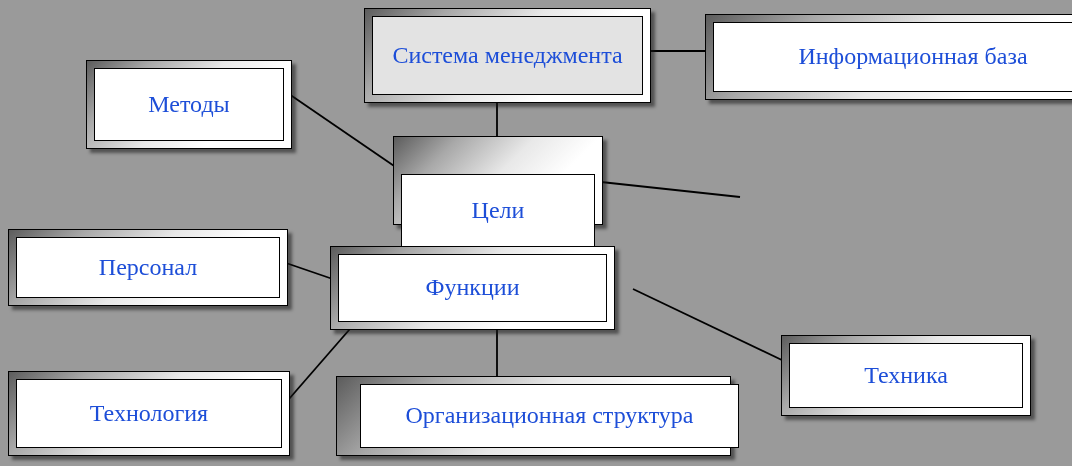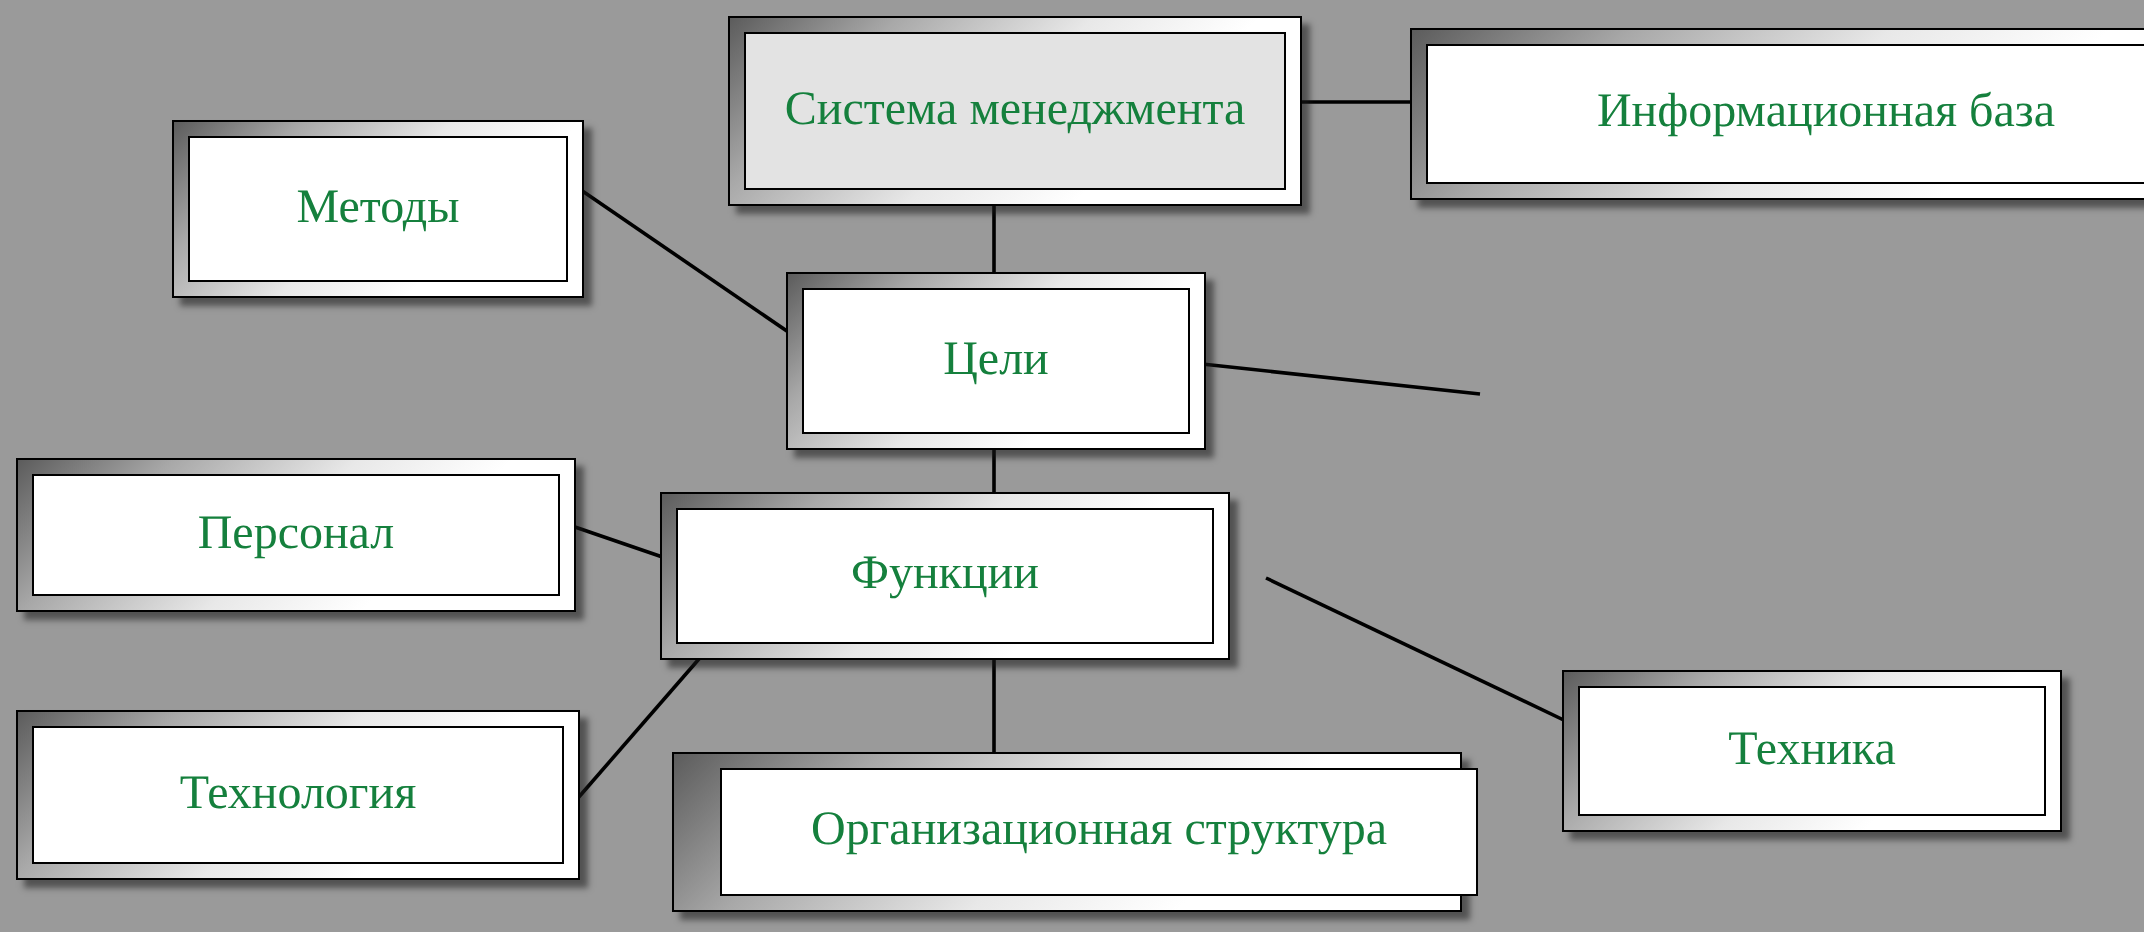--- a/index.html
+++ b/index.html
@@ -33,21 +33,21 @@
     box-sizing:border-box;
     width:100%;height:100%;
     border:1px solid #000;
     background:#fff;
     display:flex;
     align-items:center;
     justify-content:center;
     text-align:center;
     font-size:24px;
     line-height:1.15;
-    color:#15803d;
+    color:#1d4ed8;
     padding:2px 8px;
   }
 </style>
 </head>
 <body>
 
 <div class="canvas">
 
   <svg class="edges" xmlns="http://www.w3.org/2000/svg" viewBox="0 0 1072 466">
       <line x1="650" y1="51" x2="710" y2="51" stroke="#000000" stroke-width="1.8"></line>
@@ -73,39 +73,39 @@
     </div>
   </div>
 
   <div class="node" style="left: 86px; top: 60px; width: 206px; height: 89px;">
     <div class="node-inner" style="background: rgb(255, 255, 255);">
       <span>Методы</span>
     </div>
   </div>
 
   <div class="node" style="left: 393px; top: 136px; width: 210px; height: 89px;">
-    <div class="node-inner" style="background: rgb(255, 255, 255);">
+    <div class="node-inner" style="background: rgb(255, 255, 255); margin-top: 30px;">
       <span>Цели</span>
     </div>
   </div>
 
 
   <div class="node" style="left: 8px; top: 229px; width: 280px; height: 77px;">
     <div class="node-inner" style="background: rgb(255, 255, 255);">
       <span>Персонал</span>
     </div>
   </div>
 
   <div class="node" style="left: 330px; top: 246px; width: 285px; height: 84px;">
     <div class="node-inner" style="background: rgb(255, 255, 255);">
       <span>Функции</span>
     </div>
   </div>
 
-  <div class="node" style="left: 8px; top: 355px; width: 282px; height: 85px;">
+  <div class="node" style="left: 8px; top: 371px; width: 282px; height: 85px;">
     <div class="node-inner" style="background: rgb(255, 255, 255);">
       <span>Технология</span>
     </div>
   </div>
 
   <div class="node" style="left: 336px; top: 376px; width: 395px; height: 80px;">
     <div class="node-inner" style="background: rgb(255, 255, 255); margin-left: 16px;">
       <span>Организационная структура</span>
     </div>
   </div>

